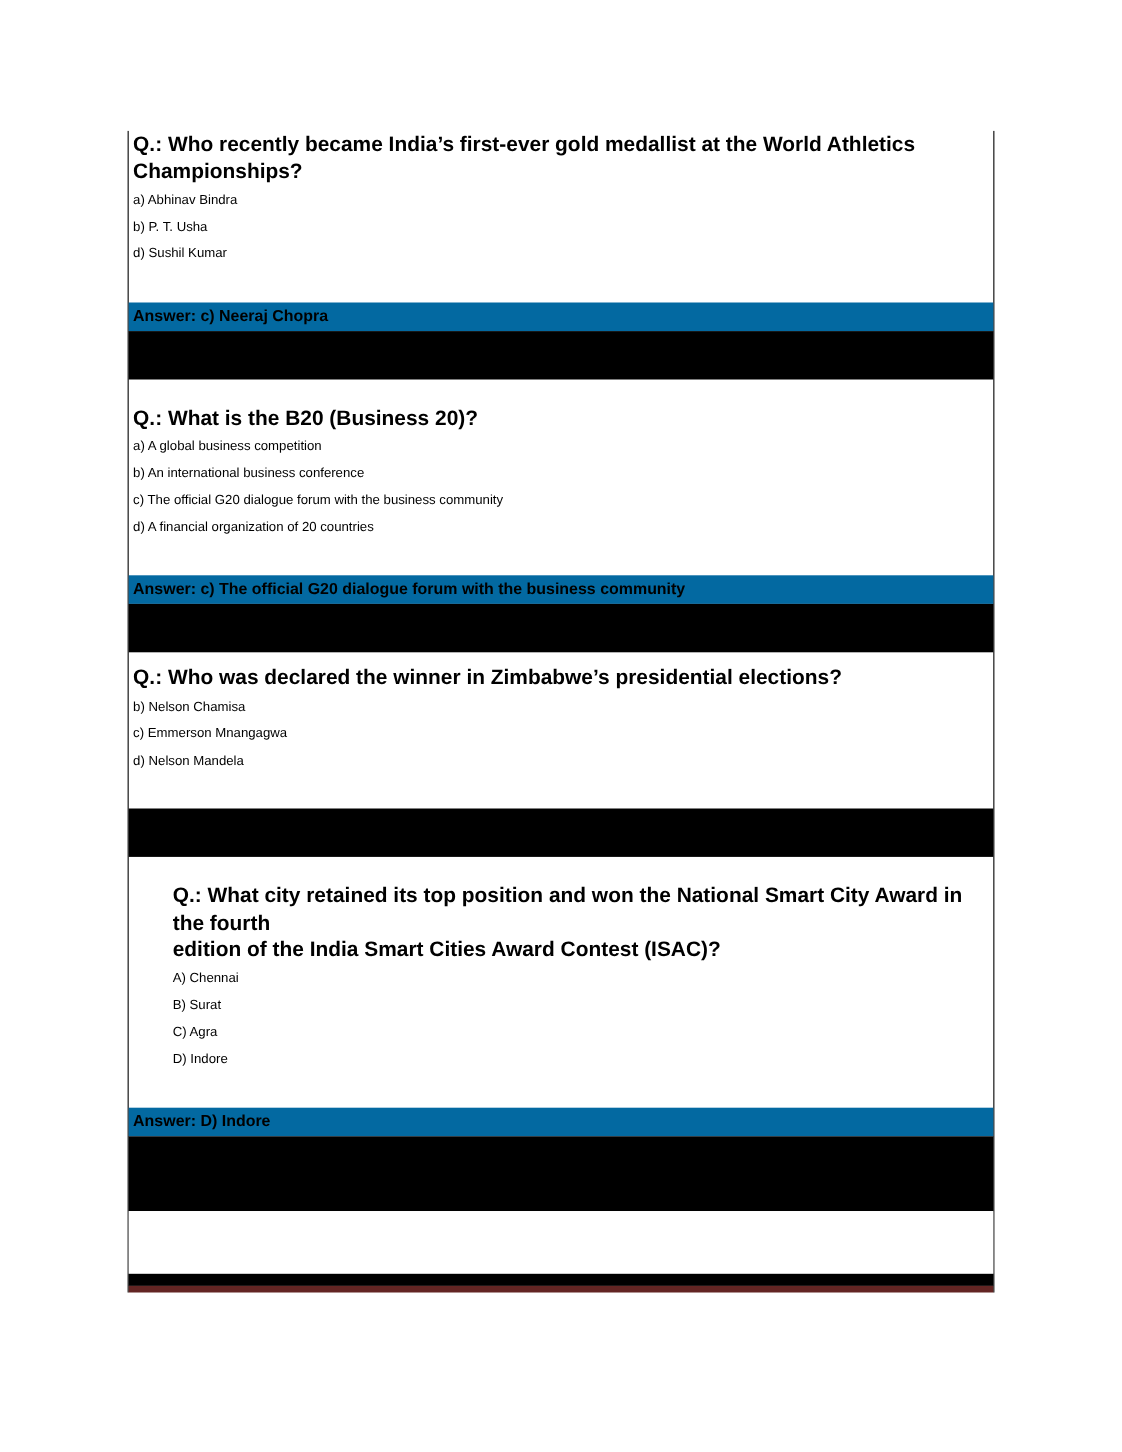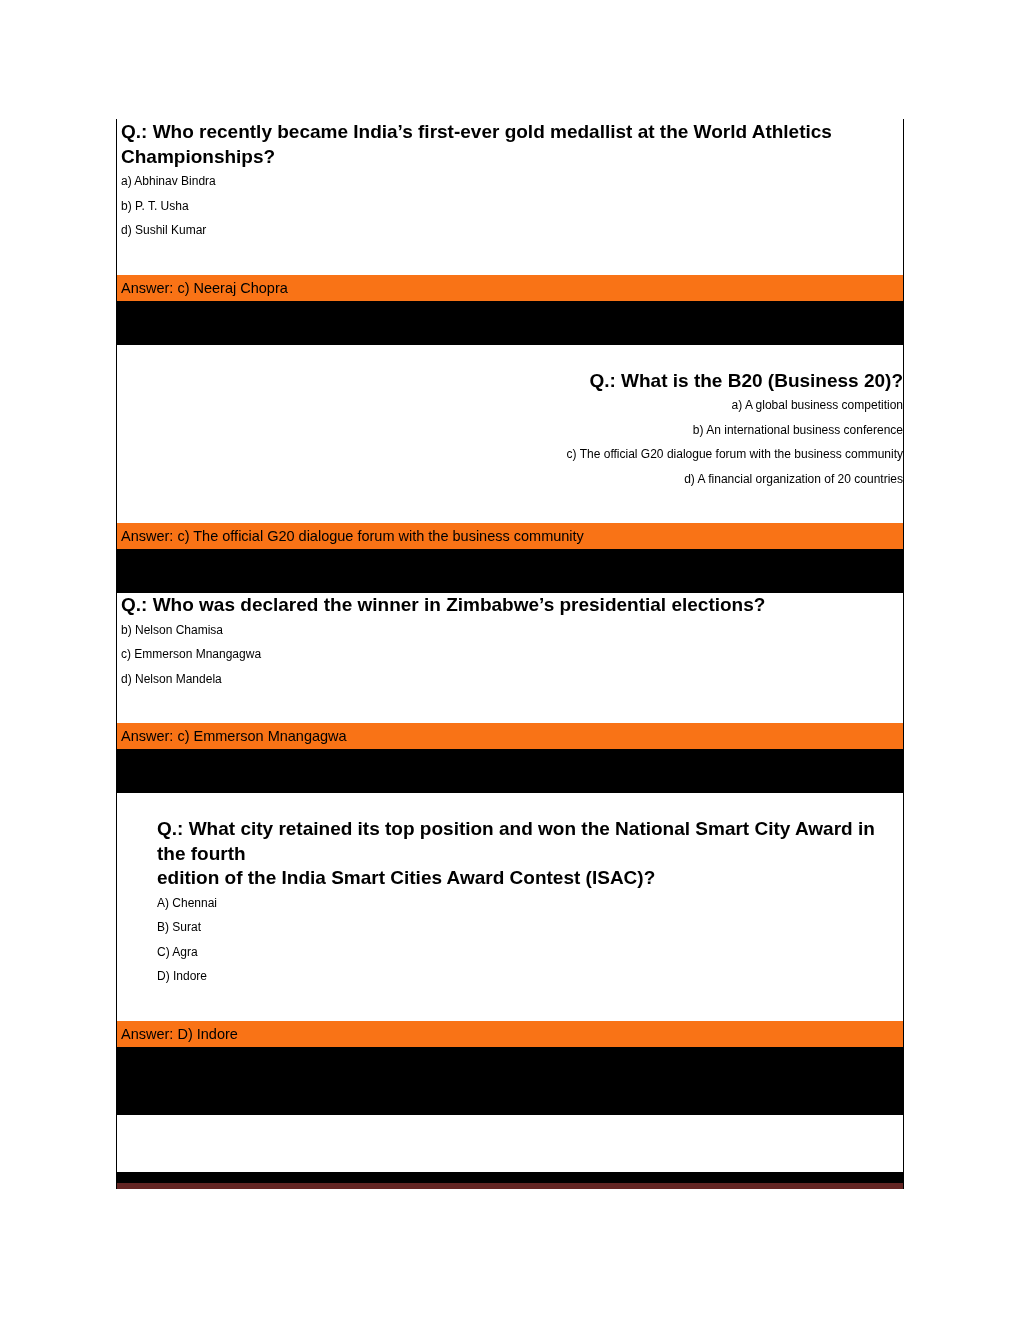--- a/index.html
+++ b/index.html
@@ -3,60 +3,59 @@
 <meta charset="utf-8">
 <style>
   html, body { margin: 0; padding: 0; background: #ffffff; }
   body { width: 1020px; height: 1320px; position: relative; overflow: hidden;
          font-family: "Liberation Sans", sans-serif; color: #000; }
   .sheet { position: absolute; left: 116px; top: 119px; width: 786px;
            border-left: 1px solid #000; border-right: 1px solid #000; }
   .block { position: relative; }
   .qtext { font-weight: bold; font-size: 19px; line-height: 24.5px; padding-left: 4px; }
   .opt { font-size: 12px; line-height: 24.5px; padding-left: 4px; }
-  .answer { background: #f97316; font-weight: normal; font-size: 14.5px;
+  .answer { background: #0369a1; font-weight: bold; font-size: 14.5px;
             height: 26px; line-height: 26px; padding-left: 4px; }
   .black { background: #000; }
   .footer-red { background: #632523; height: 6px; }
 </style>
 </head>
 <body>
 
 <div class="sheet">
 
   <div class="block" style="padding-top:1px;">
     <div class="qtext">Q.: Who recently became India’s first-ever gold medallist at the World Athletics</div>
     <div class="qtext">Championships?</div>
     <div class="opt">a) Abhinav Bindra</div>
     <div class="opt">b) P. T. Usha</div>
     <div class="opt">d) Sushil Kumar</div>
     <div style="height:32px;"></div>
   </div>
   <div class="answer">Answer: c) Neeraj Chopra</div>
   <div class="black" style="height:44px;"></div>
 
-  <div class="block" style="padding-top:24px;text-align:right;">
+  <div class="block" style="padding-top:24px;">
     <div class="qtext">Q.: What is the B20 (Business 20)?</div>
     <div class="opt">a) A global business competition</div>
     <div class="opt">b) An international business conference</div>
     <div class="opt">c) The official G20 dialogue forum with the business community</div>
     <div class="opt">d) A financial organization of 20 countries</div>
     <div style="height:32px;"></div>
   </div>
   <div class="answer">Answer: c) The official G20 dialogue forum with the business community</div>
   <div class="black" style="height:44px;"></div>
 
-  <div class="block" style="padding-top:0px;">
+  <div class="block" style="padding-top:12px;">
     <div class="qtext">Q.: Who was declared the winner in Zimbabwe’s presidential elections?</div>
     <div class="opt">b) Nelson Chamisa</div>
     <div class="opt">c) Emmerson Mnangagwa</div>
     <div class="opt">d) Nelson Mandela</div>
     <div style="height:32px;"></div>
   </div>
-  <div class="answer">Answer: c) Emmerson Mnangagwa</div>
   <div class="black" style="height:44px;"></div>
 
   <div class="block" style="padding-top:24px;margin-left:36px;">
     <div class="qtext">Q.: What city retained its top position and won the National Smart City Award in the fourth</div>
     <div class="qtext">edition of the India Smart Cities Award Contest (ISAC)?</div>
     <div class="opt">A) Chennai</div>
     <div class="opt">B) Surat</div>
     <div class="opt">C) Agra</div>
     <div class="opt">D) Indore</div>
     <div style="height:32px;"></div>

